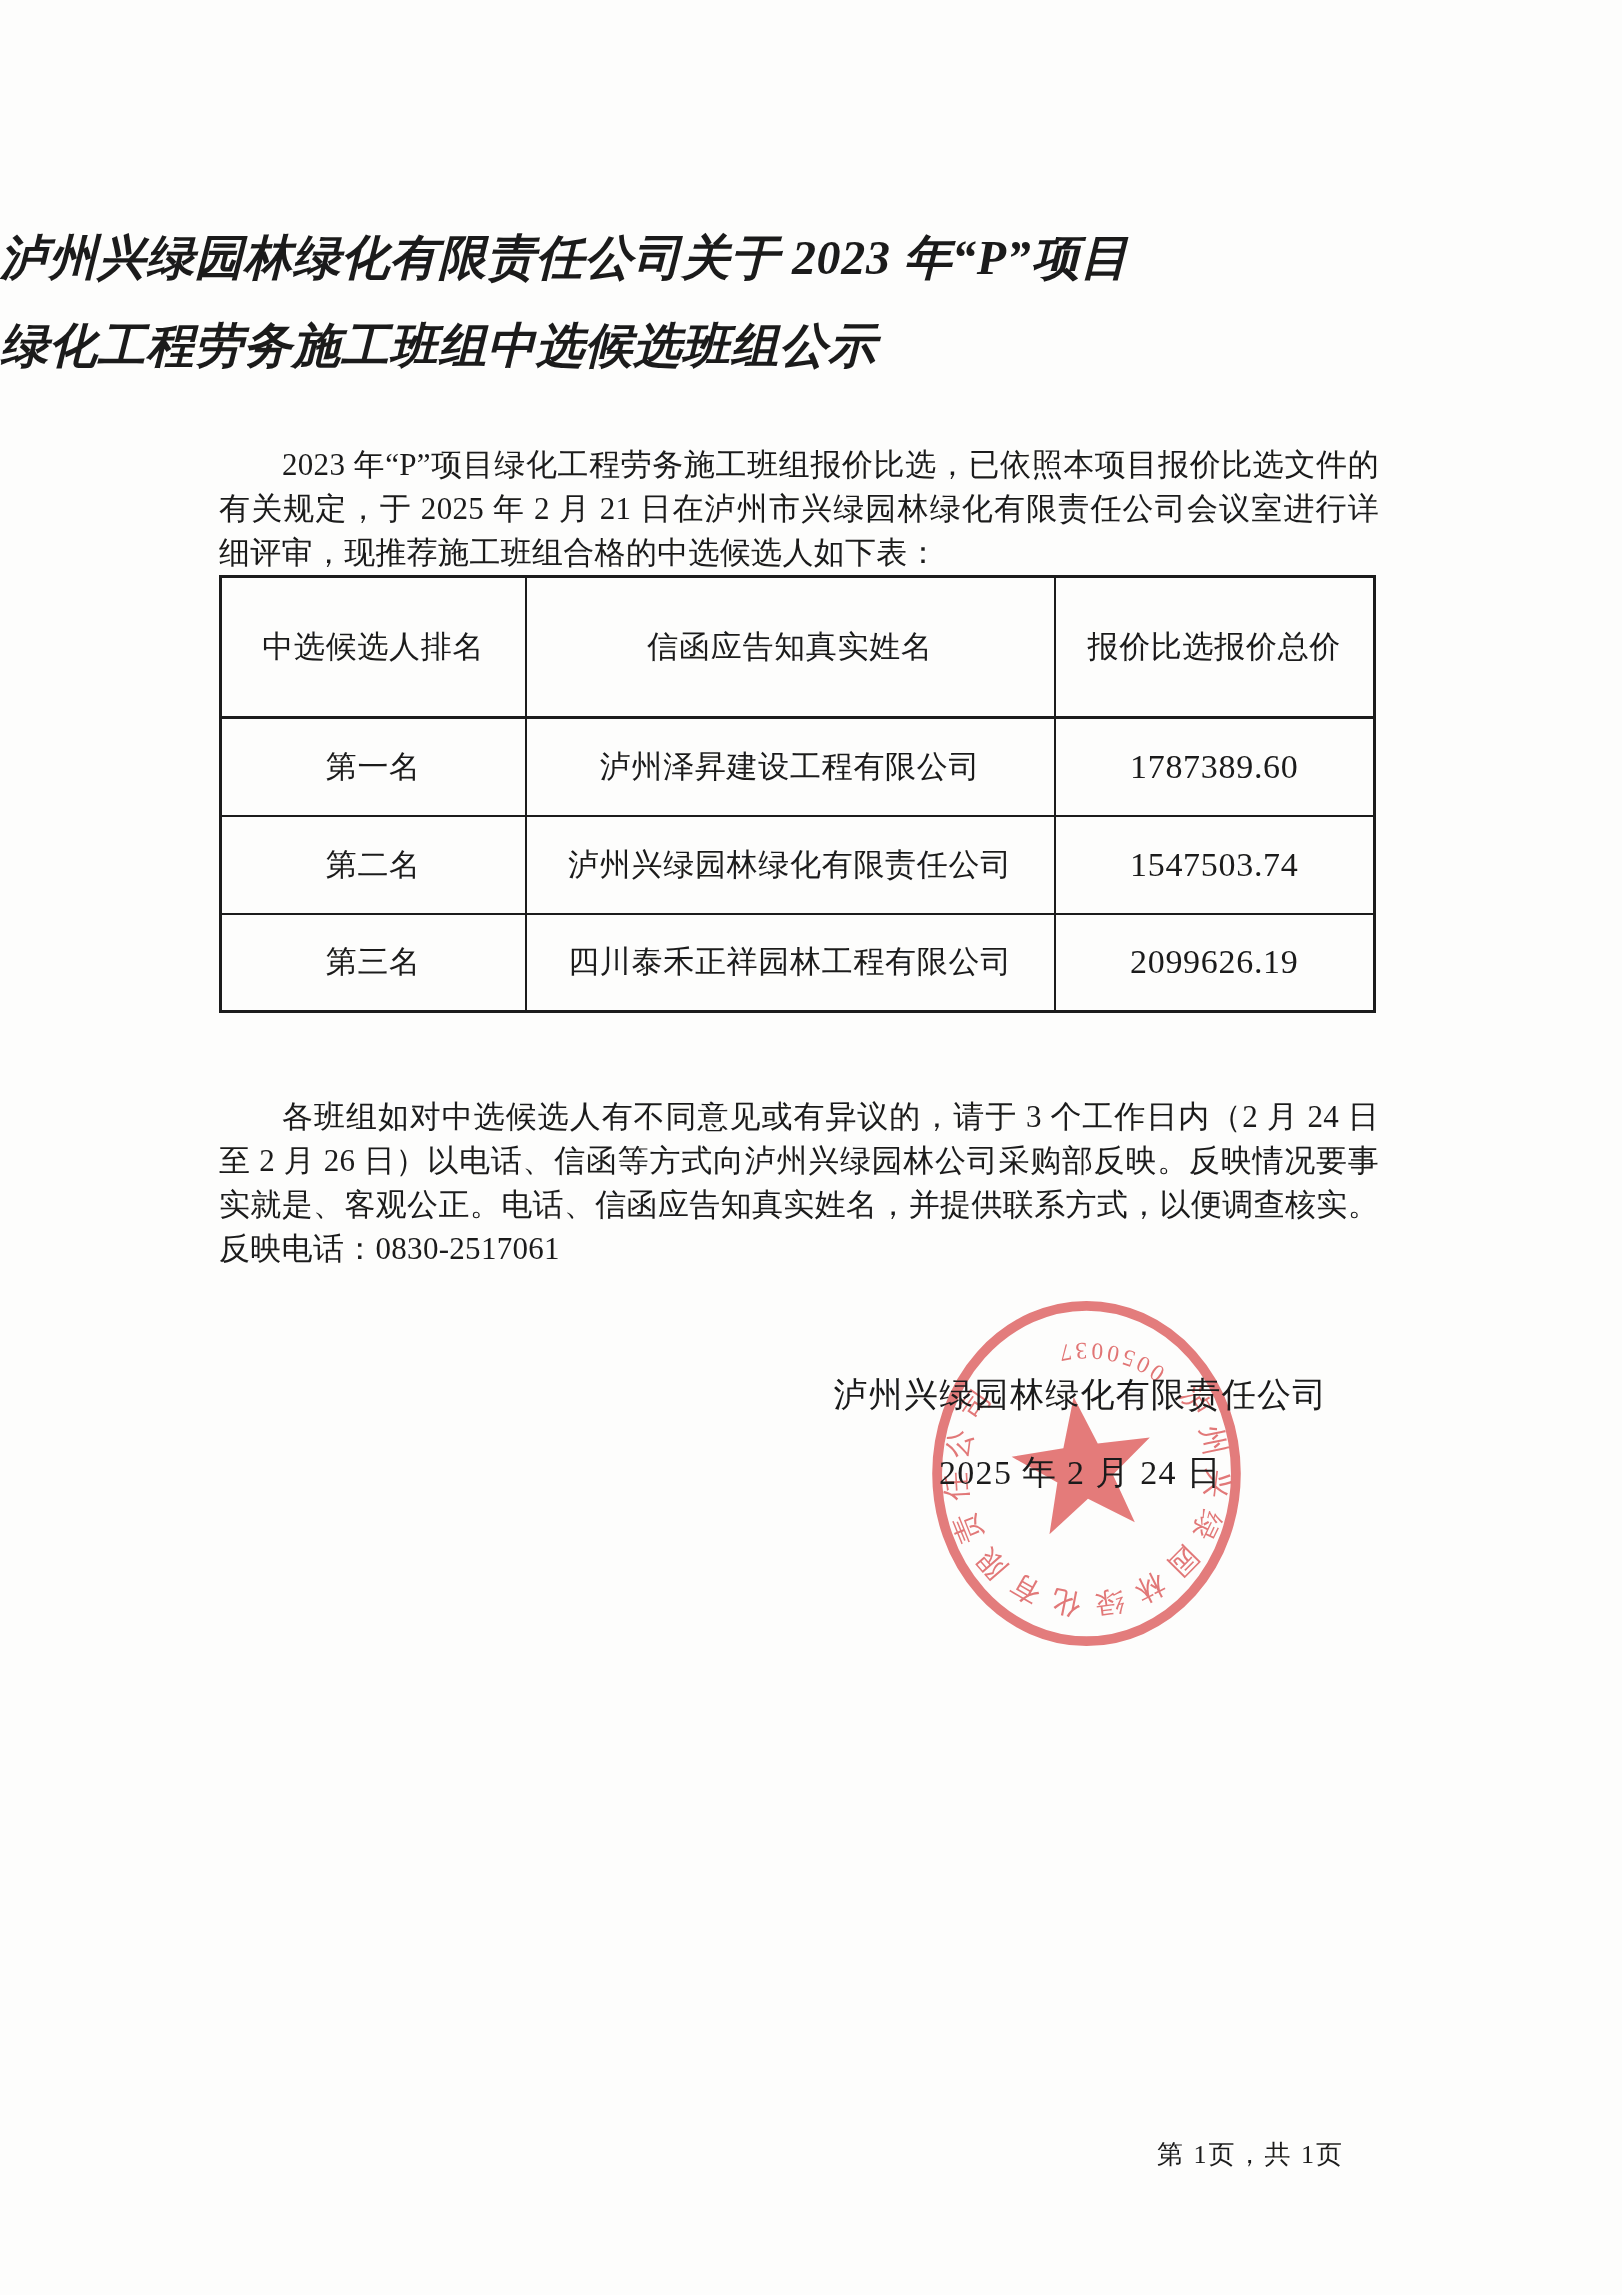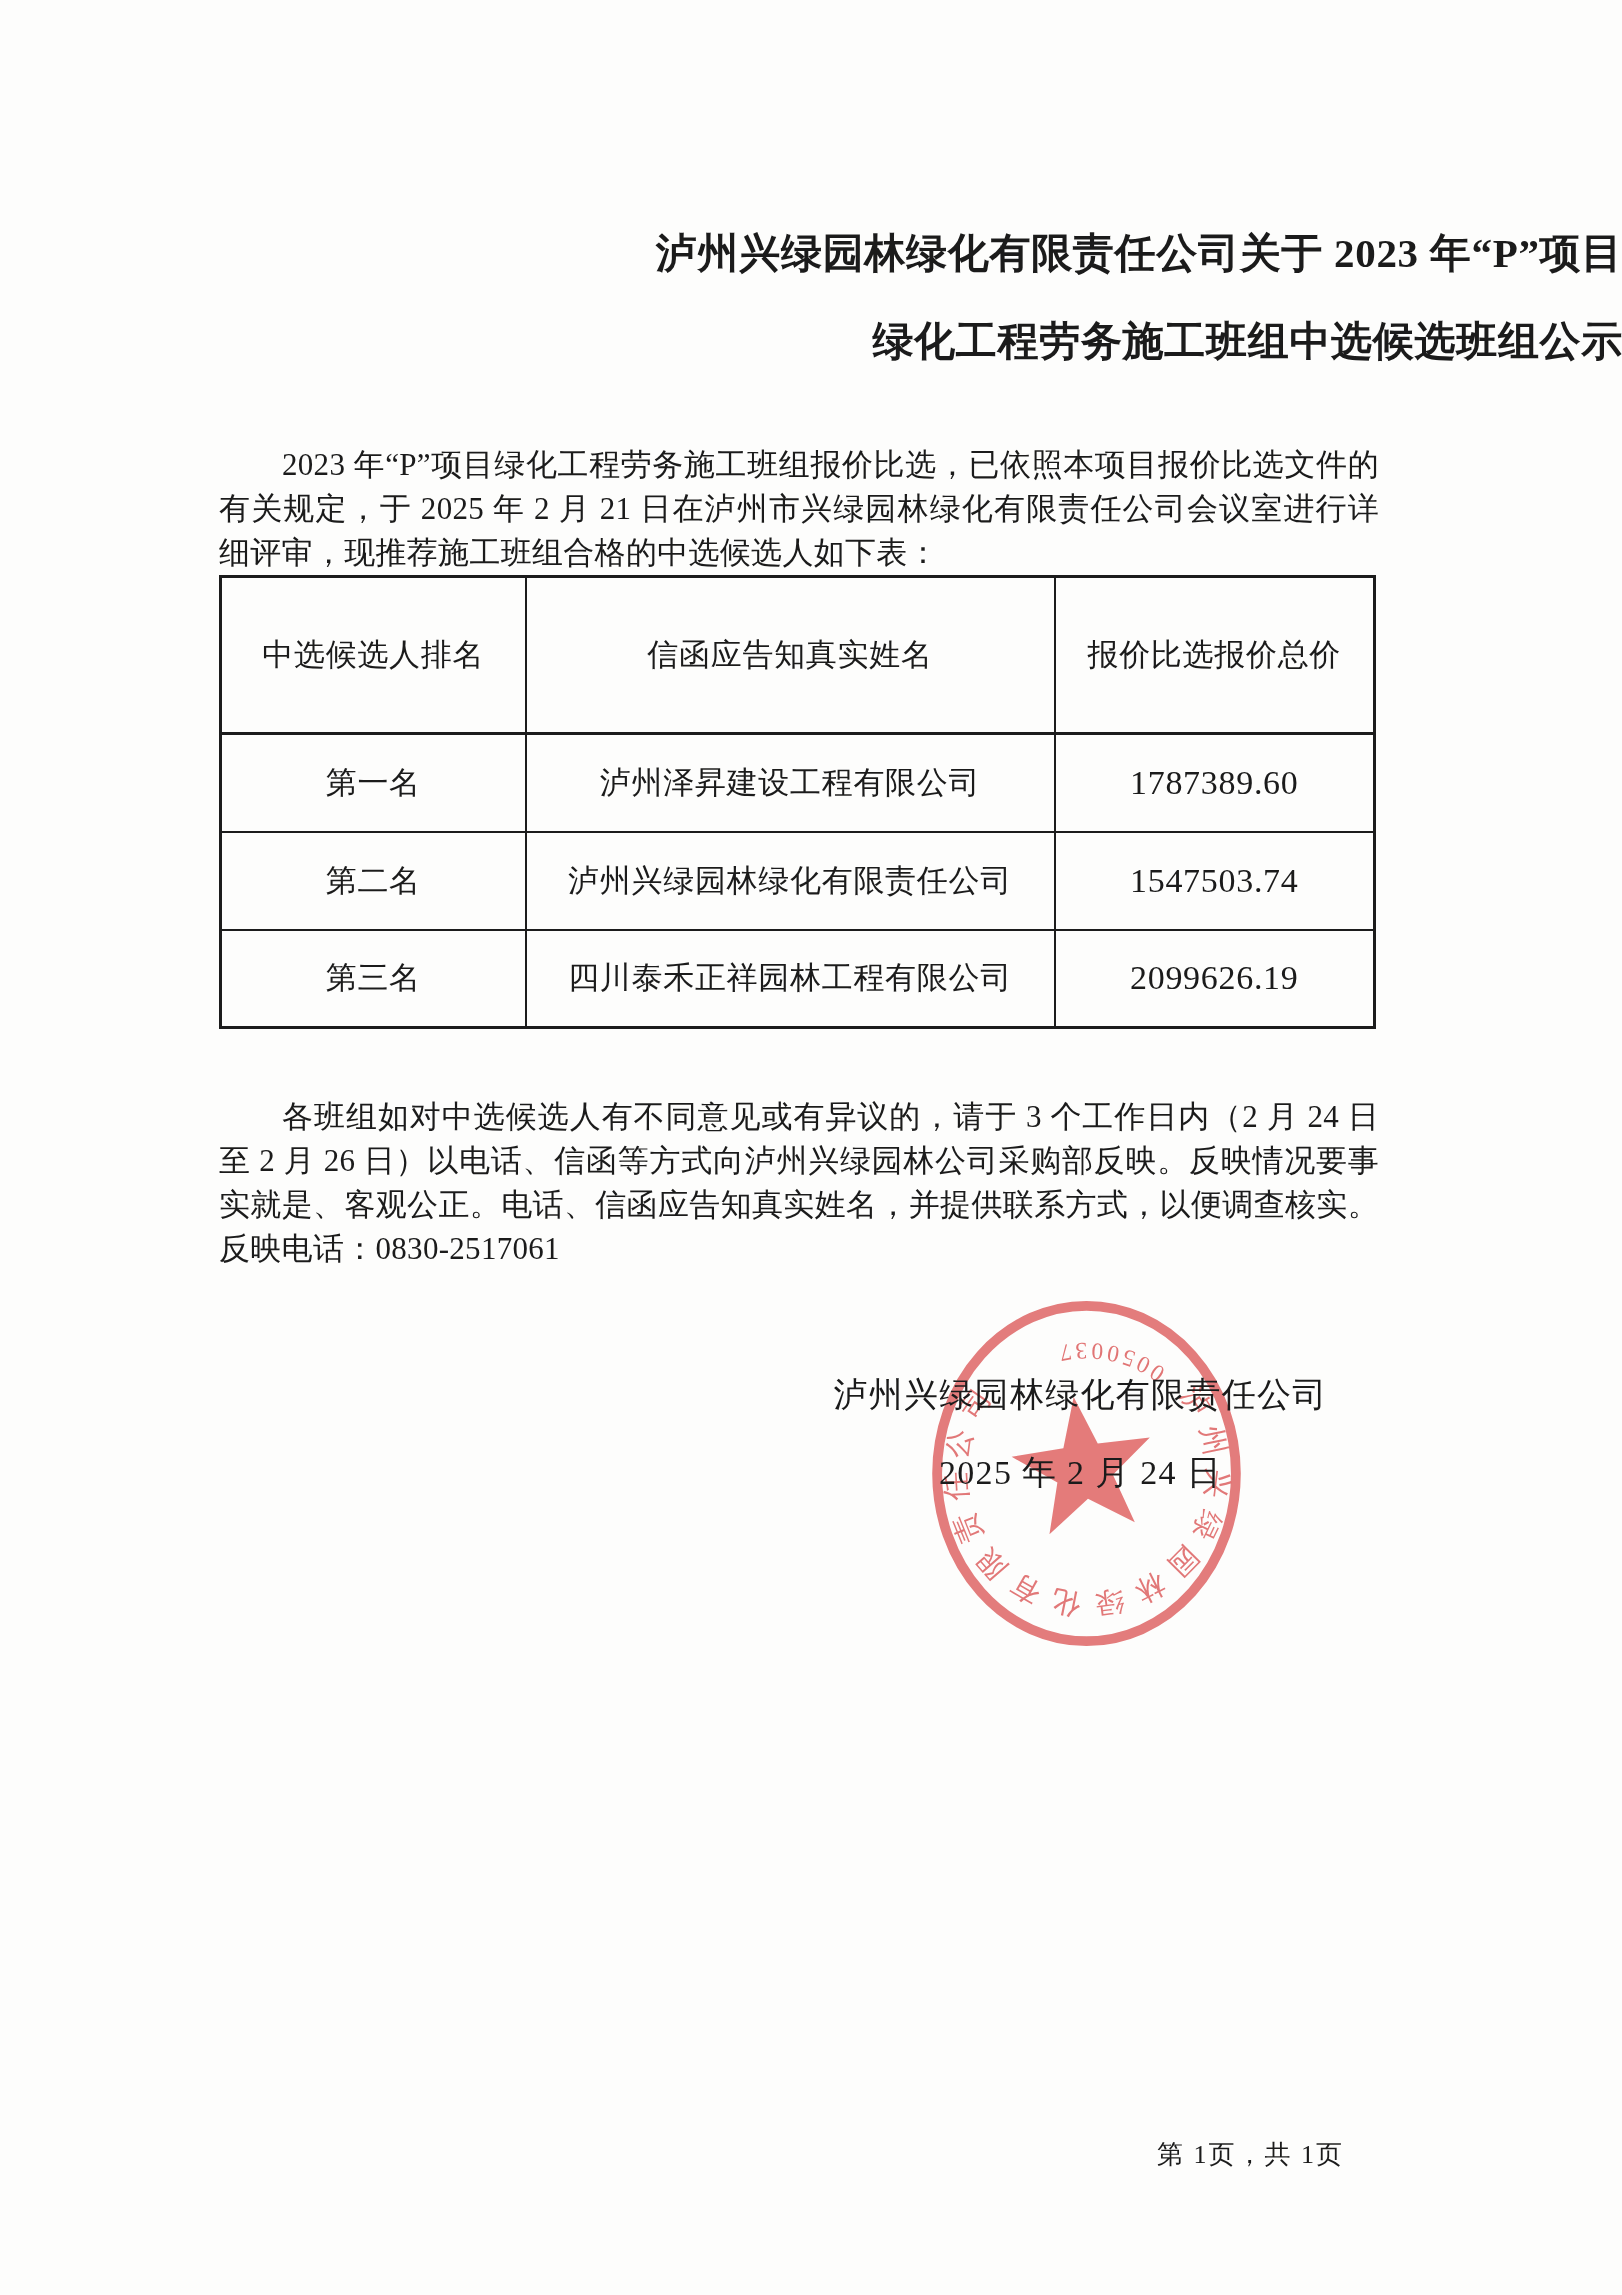--- a/index.html
+++ b/index.html
@@ -7,23 +7,24 @@
     position:relative;
     width:1623px;height:2295px;
     margin:0 auto;
     background:#fdfdfc;
     color:#1b1b1b;
     font-family:"Liberation Serif","DejaVu Serif",serif;
     overflow:hidden;
   }
   .title{
     position:absolute;top:182px;left:0;right:0;
-    text-align:right;
-    font-size:41px;line-height:88px;font-weight:600;
+    text-align:left;
+    font-size:48px;line-height:88px;font-weight:600;
     letter-spacing:0.7px;
+    font-style:italic;
   }
   .title .tline{display:block;}
   .bodytext{
     position:absolute;left:219px;width:1160px;
     font-size:31px;line-height:44px;
     text-align:justify;
     text-indent:63px;
     letter-spacing:0.3px;
   }
   .intro{top:412px;}
@@ -35,21 +36,21 @@
     font-size:31px;
   }
   table.bid th,table.bid td{
     border:2px solid #1c1c1c;
     text-align:center;vertical-align:middle;
     font-weight:normal;
     padding:0;
     letter-spacing:0.7px;
   }
   table.bid{border:3.3px solid #1c1c1c;}
-  table.bid thead tr{height:157px;}
+  table.bid thead tr{height:141px;}
   table.bid thead th{border-bottom:3.9px solid #1c1c1c;}
   table.bid tbody tr{height:98px;}
   td.num{font-size:34px;letter-spacing:1.3px;}
   .sigline{
     position:absolute;left:815px;width:531px;
     text-align:center;font-size:34px;letter-spacing:1.3px;
     z-index:2;
   }
   .sig-company{top:1372px;}
   .sig-date{top:1450px;}

